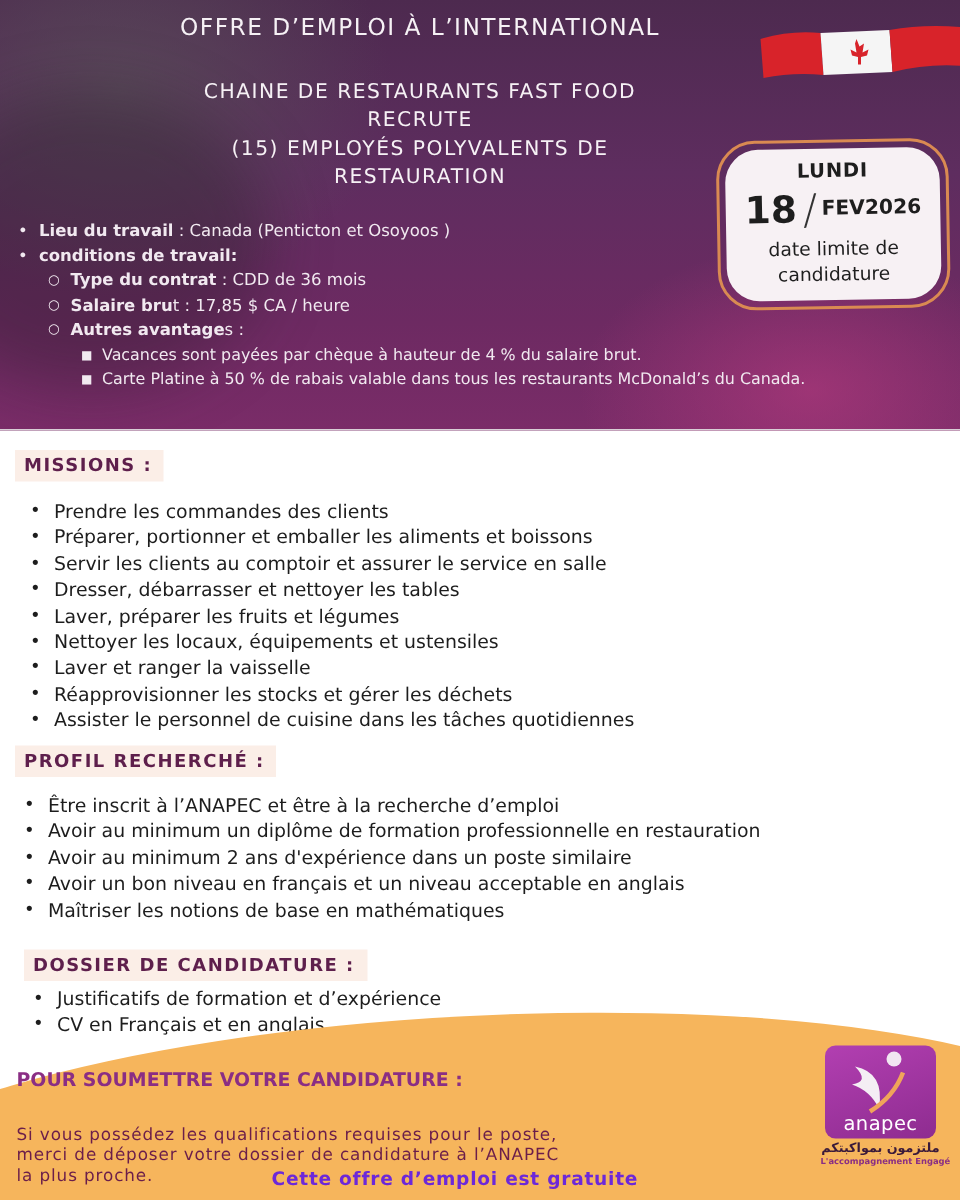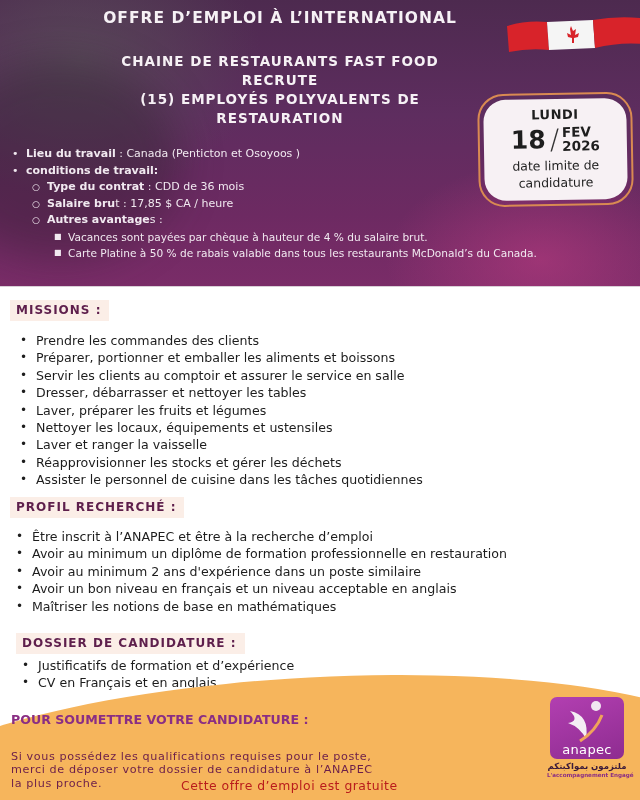--- a/index.html
+++ b/index.html
@@ -16,42 +16,42 @@
   }
   .hero::after {
     content: ""; position: absolute; left: 0; right: 0; bottom: 0; height: 1px; background: #d8cfd6;
   }
   .hero-shadow {
     position: absolute; left: -60px; top: 60px; width: 240px; height: 200px;
     border-radius: 50%; background: rgba(40,30,40,0.35); filter: blur(20px);
   }
   .h-title {
     position: absolute; left: 0; width: 560px; text-align: center; color: #f6f1f5;
-    font-family: "DejaVu Sans", sans-serif; font-weight: bold; letter-spacing: 1px;
+    font-family: "DejaVu Sans", sans-serif; font-weight: normal; letter-spacing: 1px;
   }
   .t1 { top: 9px; font-size: 15.5px; }
   .t2 { top: 52px; font-size: 13.5px; line-height: 19px; left: 30px; width: 500px; }
 
   .flag {
     position: absolute; left: 505px; top: 10px; width: 140px; height: 44px;
   }
   .deadline {
     position: absolute; left: 478px; top: 93px; width: 155px; height: 113px;
     border: 2px solid #d98a52; border-radius: 26px; padding: 4px;
     transform: rotate(-1deg);
   }
   .deadline-inner {
     width: 100%; height: 100%; background: #f7f1f4; border-radius: 22px;
     text-align: center; color: #1e1e1e; padding-top: 8px;
   }
   .dl-day { font-weight: bold; font-size: 13px; letter-spacing: 0.5px; }
   .dl-date { display: flex; justify-content: center; align-items: center; margin-top: 2px; height: 30px; }
   .dl-num { font-weight: bold; font-size: 25px; }
   .dl-slash { font-size: 28px; font-weight: 300; margin: 0 3px 0 4px; color: #333; }
-  .dl-my { display: flex; flex-direction: column; font-weight: bold; font-size: 13.5px; line-height: 14px; text-align: left; }
+  .dl-my { display: flex; flex-direction: row; font-weight: bold; font-size: 13.5px; line-height: 14px; text-align: left; }
   .dl-caption { font-size: 12.5px; line-height: 17px; margin-top: 3px; }
 
   .conditions { position: absolute; left: 10px; top: 146px; color: #f1e9f0; font-size: 11px; }
   .cond-row { position: relative; height: 16.5px; line-height: 16.5px; white-space: nowrap; }
   .cond-row b { font-weight: bold; }
   .lvl1 { padding-left: 16px; }
   .lvl2 { padding-left: 37px; }
   .lvl3 { padding-left: 58px; font-size: 10.6px; }
   .bullet { position: absolute; top: 0; }
   .lvl1 .bullet { left: 2px; font-size: 11px; }
@@ -73,21 +73,21 @@
   .cta-blob {
     position: absolute; left: -120px; top: 700px; width: 860px; height: 260px;
     border-radius: 50% 50% 0 0 / 40% 40% 0 0; background: #f6b55c;
     transform: rotate(-3deg); transform-origin: left top;
   }
   .cta-blob2 {
     position: absolute; left: 0; top: 730px; width: 640px; height: 70px; background: #f6b55c;
   }
   .cta-title { position: absolute; left: 11px; top: 712px; color: #8a2e84; font-weight: bold; font-size: 12.6px; white-space: nowrap; }
   .cta-text { position: absolute; left: 11px; top: 738px; color: #6b1e4a; font-size: 11.2px; line-height: 13.3px; letter-spacing: 0.6px; width: 470px; margin-top: 12px; }
-  .cta-free { position: absolute; left: 181px; top: 778px; color: #b91c1c; font-weight: normal; font-size: 12.4px; letter-spacing: 0.5px; white-space: nowrap; text-align: right; }
+  .cta-free { position: absolute; left: 181px; top: 778px; color: #6d28d9; font-weight: bold; font-size: 12.4px; letter-spacing: 0.5px; white-space: nowrap; text-align: right; }
 
   .logo { position: absolute; left: 547px; top: 677px; width: 80px; margin-top: 20px; }
   .logo-box {
     width: 74px; height: 62px; margin: 0 auto; border-radius: 7px;
     background: linear-gradient(160deg, #b23fb1, #8e2c90); position: relative; overflow: hidden;
   }
   .logo-word { position: absolute; left: 0; right: 0; bottom: 2px; text-align: center; color: #fff; font-size: 13px; letter-spacing: 0.3px; }
   .logo-arabic { text-align: center; color: #3a1a3a; font-size: 8.5px; font-weight: bold; margin-top: 2px; direction: rtl; }
   .logo-tag { text-align: center; color: #8a2e84; font-size: 5.6px; font-weight: bold; margin-top: 1px; white-space: nowrap; }
 </style>

